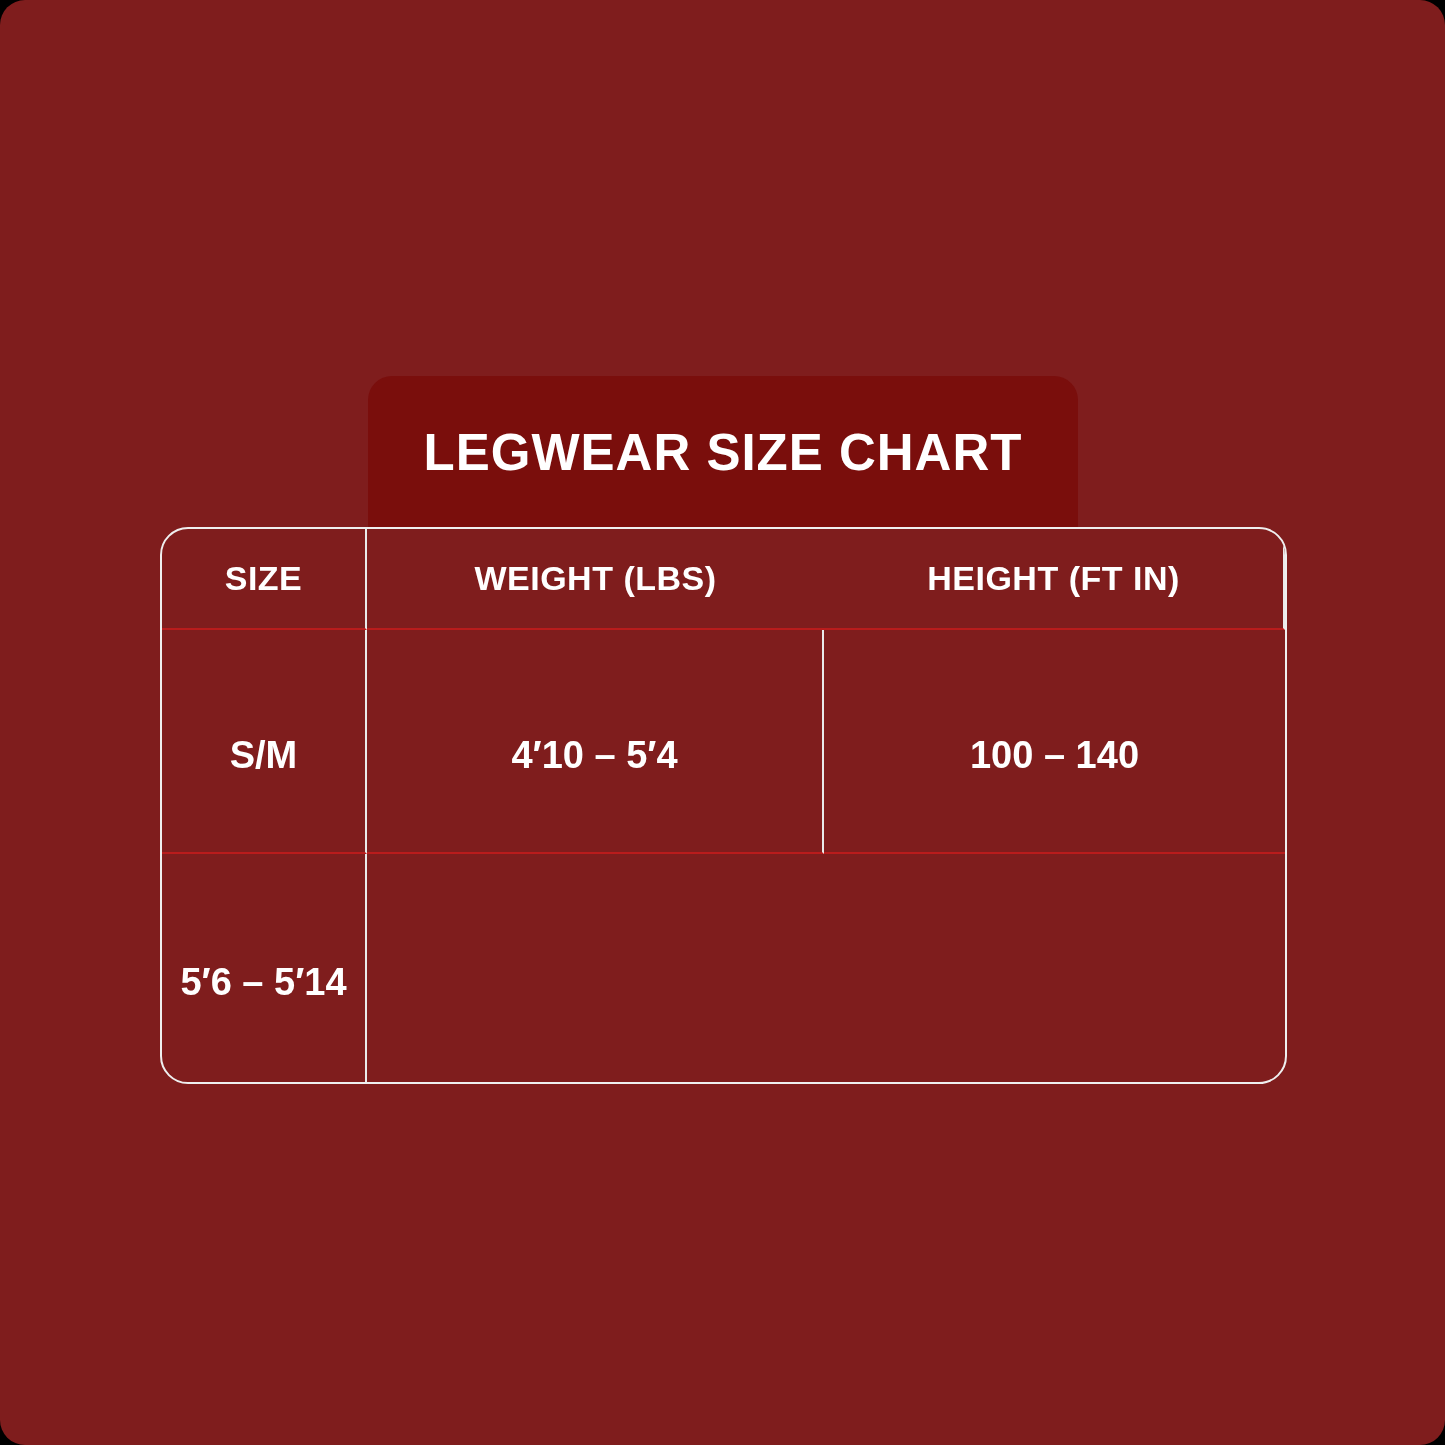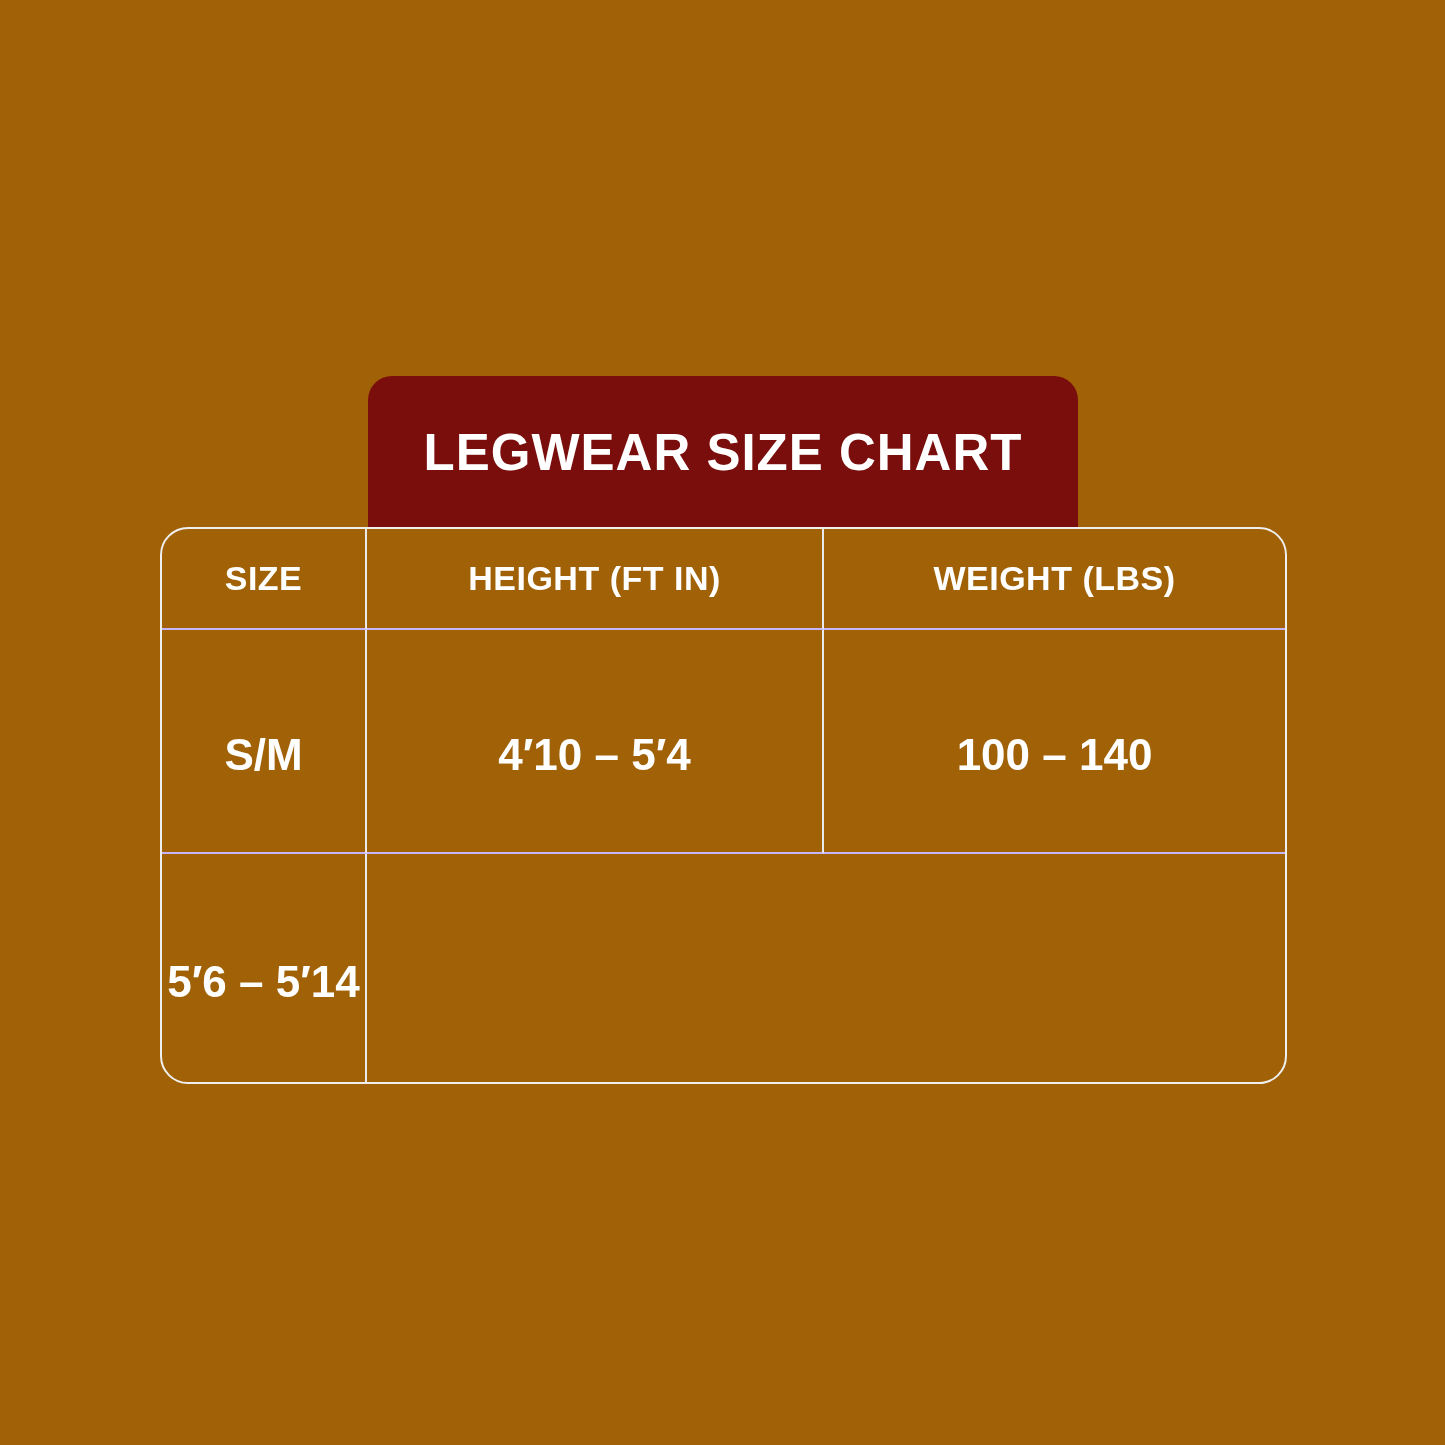--- a/index.html
+++ b/index.html
@@ -50,45 +50,45 @@
   }
   .cell {
     display: flex;
     align-items: center;
     justify-content: center;
     color: #fff;
     font-weight: bold;
     box-sizing: border-box;
   }
   .cell.col-0, .cell.col-1 { border-right: 2px solid #eaeaea; }
-  .cell.rrow-0, .cell.rrow-1 { border-bottom: 2px solid #c4b5fd; }
+  .cell.rrow-0, .cell.rrow-1 { border-bottom: 2px solid #b91c1c; }
   .cell.head {
     font-size: 34px;
     letter-spacing: 0.5px;
   }
   .cell.data {
-    font-size: 44px;
+    font-size: 38px;
     padding-top: 28px; 
     white-space: nowrap;
   }
 </style>
 </head>
 <body>
 
-<div class="stage" style="background: #a16207;">
+<div class="stage" style="background: #7f1d1d; border-radius: 25px;">
 
   <div class="banner" style="background: rgb(122, 14, 12);">
     <div class="banner-title" style="color: rgb(255, 255, 255);">LEGWEAR SIZE CHART</div>
   </div>
 
   <div class="size-table" style="border-color: rgb(239, 239, 239);">
 
     <div class="cell head col-0 rrow-0">SIZE</div>
+    <div class="cell head col-2 rrow-0">WEIGHT (LBS)</div>
     <div class="cell head col-1 rrow-0">HEIGHT (FT IN)</div>
-    <div class="cell head col-2 rrow-0">WEIGHT (LBS)</div>
 
     <div class="cell data col-0 rrow-1">S/M</div>
     <div class="cell data col-1 rrow-1">4′10 – 5′4</div>
     <div class="cell data col-2 rrow-1">100 – 140</div>
 
     <div class="cell data col-1 rrow-2">5′6 – 5′14</div>
   </div>
 
 </div>
 

